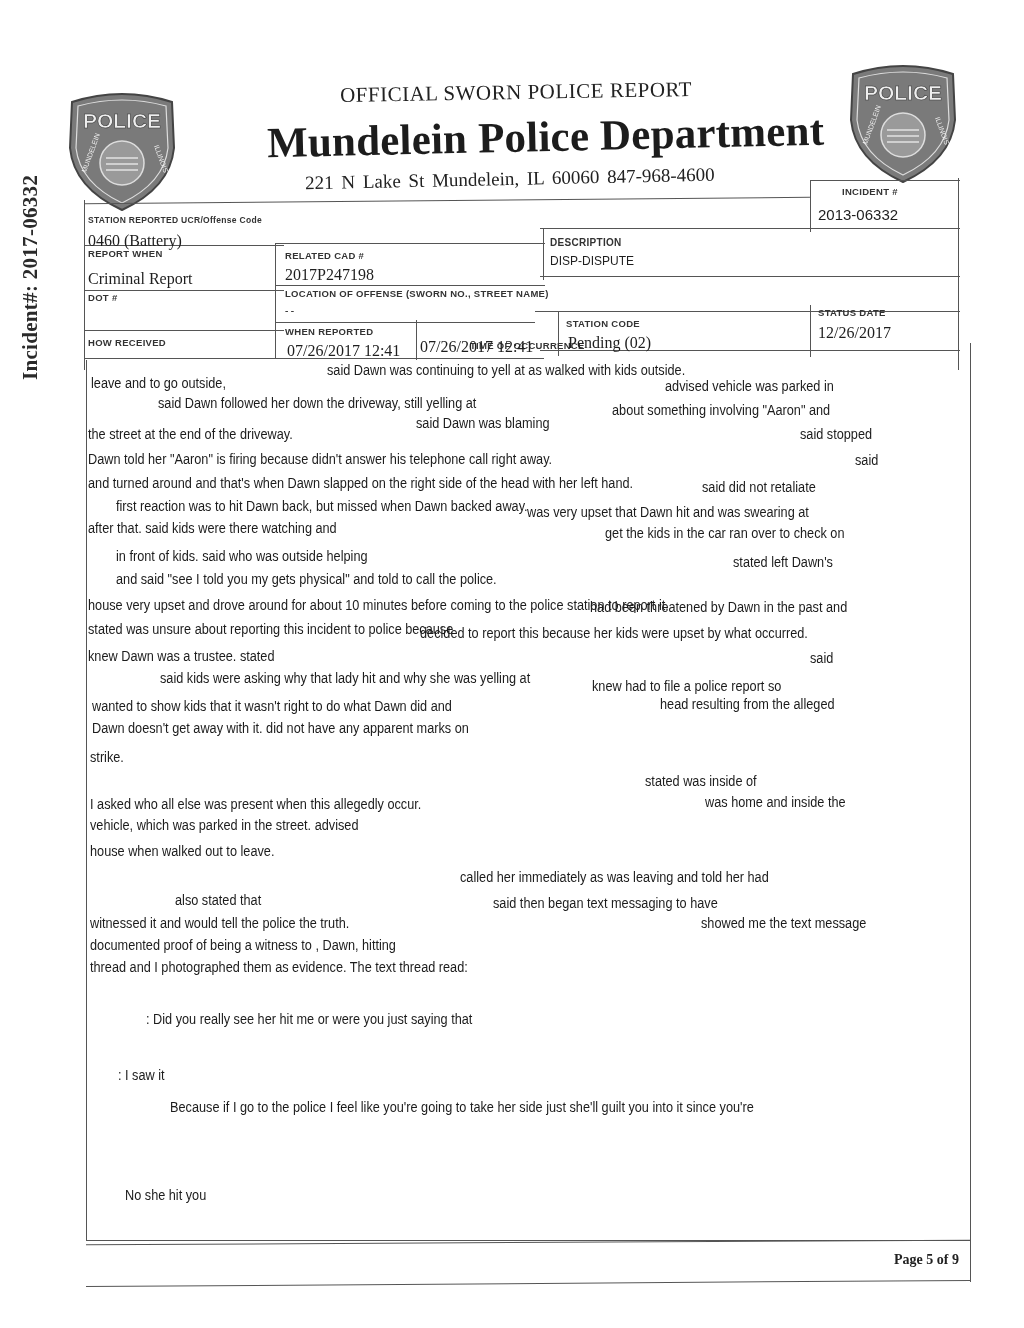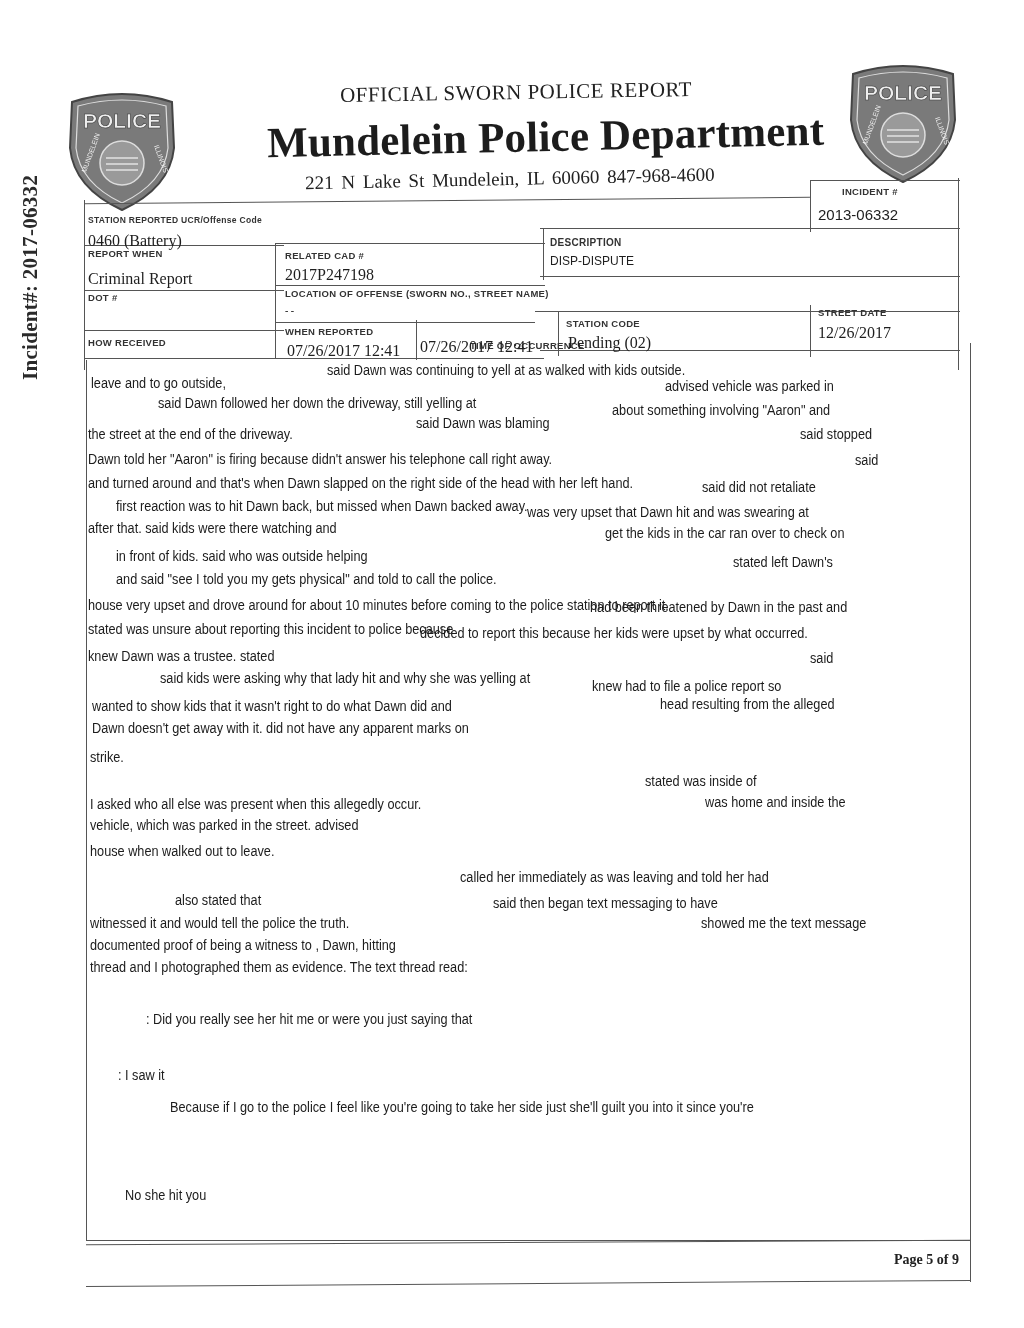--- a/index.html
+++ b/index.html
@@ -106,21 +106,21 @@
 
 <div class="lbl" style="left:285px;top:326px;">WHEN REPORTED</div>
 <div class="val" style="left:287px;top:342px;">07/26/2017 12:41</div>
 
 <div class="lbl" style="left:426px;top:340px;margin-left:44px;">TIME OF OCCURRENCE</div>
 <div class="val" style="left:420px;top:338px;">07/26/2017 12:41</div>
 
 <div class="lbl" style="left:566px;top:318px;">STATION CODE</div>
 <div class="val" style="left:568px;top:334px;">Pending (02)</div>
 
-<div class="lbl" style="left:818px;top:307px;">STREET DATE</div>
+<div class="lbl" style="left:818px;top:307px;">STATUS DATE</div>
 <div class="val" style="left:818px;top:324px;">12/26/2017</div>
 
 <div>
   <div class="vl" style="left:86px;top:360px;height:880px;"></div>
   <div class="vl" style="left:970px;top:343px;height:897px;"></div>
   <div class="hl" style="left:86px;top:1240px;width:884px;"></div>
   <div class="hl" style="left:86px;top:1242px;width:884px;transform:rotate(-0.3deg);"></div>
   <div class="hl" style="left:86px;top:1283px;width:884px;transform:rotate(-0.4deg);"></div>
   <div class="vl" style="left:970px;top:1240px;height:42px;"></div>
 </div>

